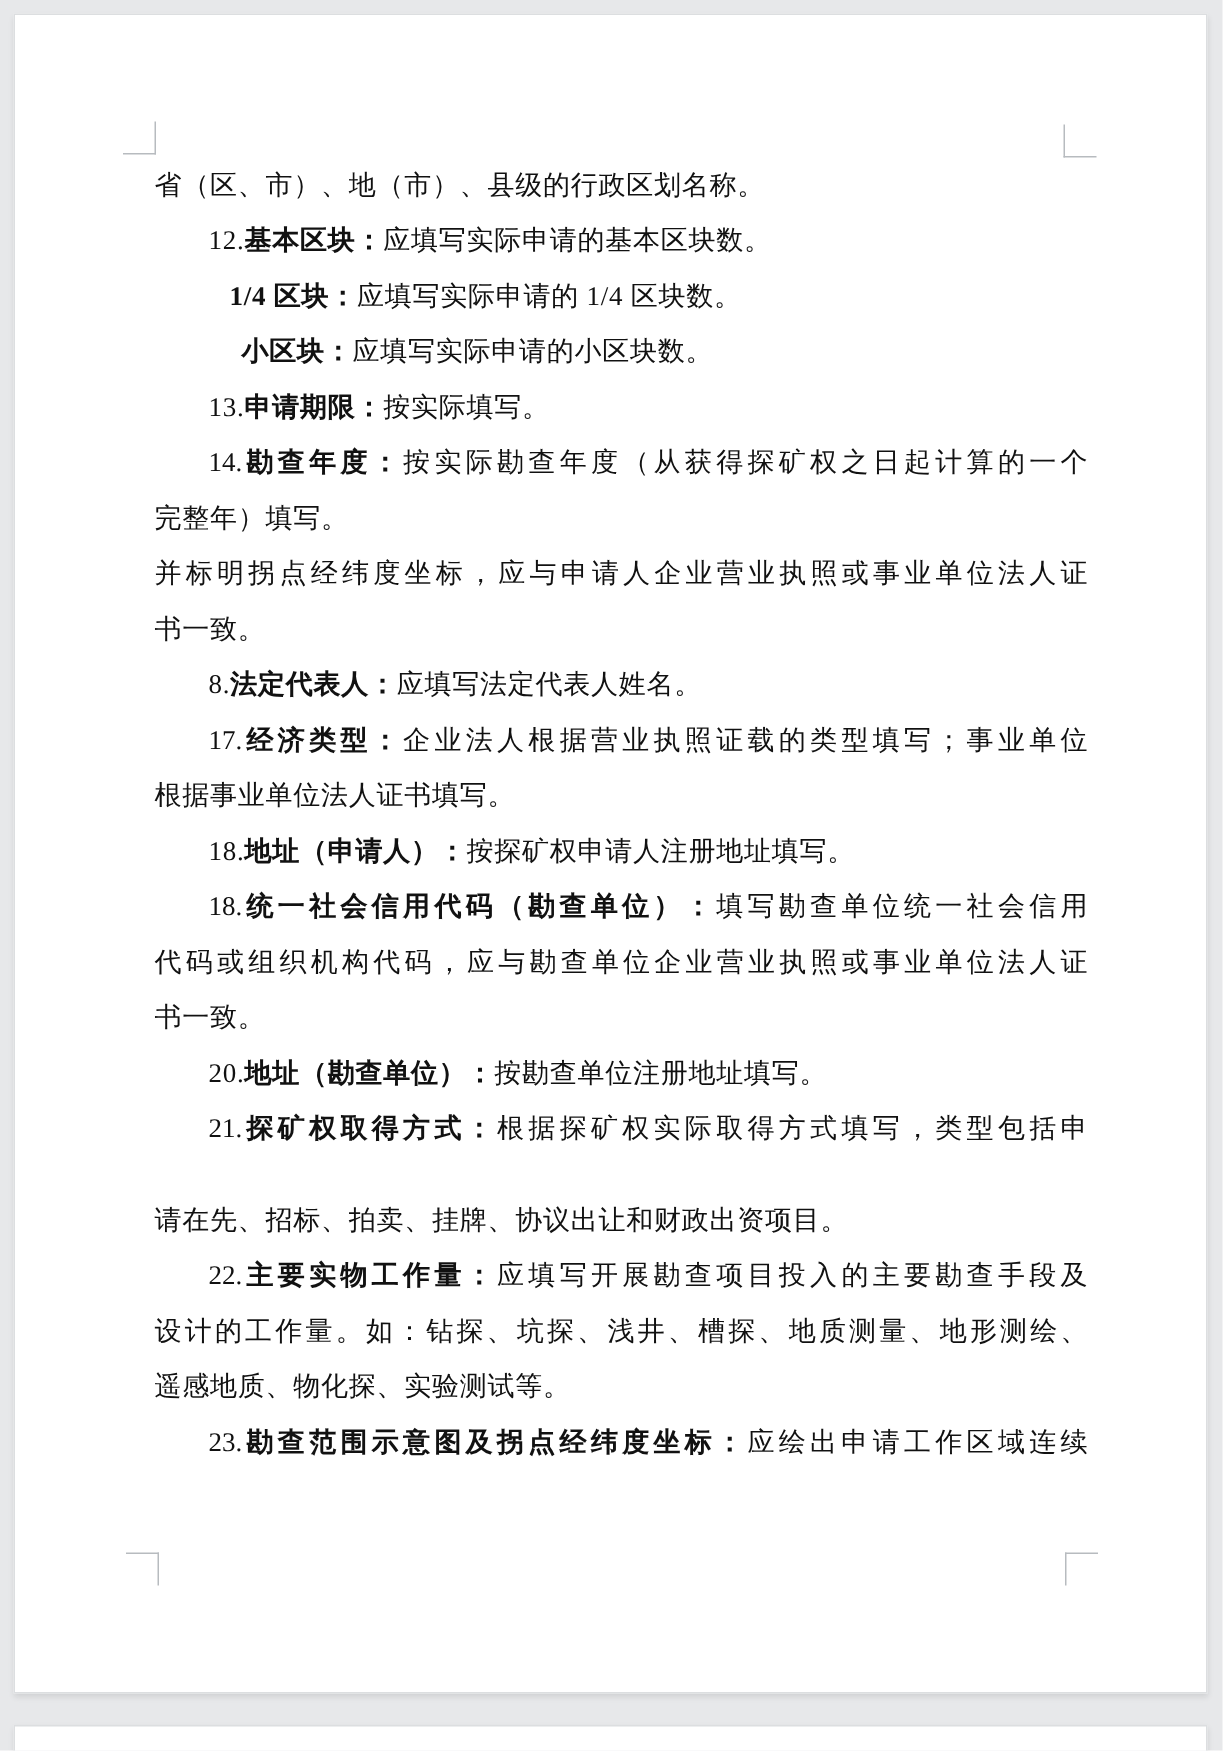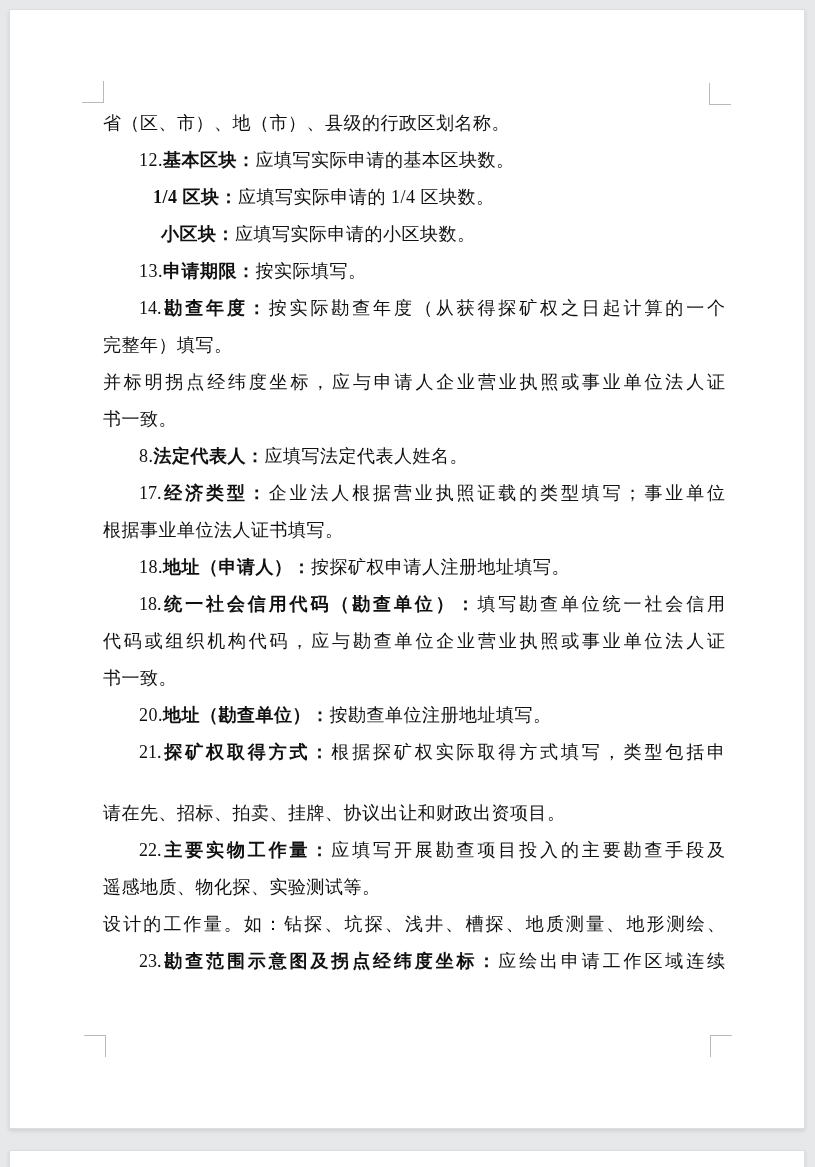--- a/index.html
+++ b/index.html
@@ -69,21 +69,21 @@
         <div class="line just" style="padding-left: 36px;"><span class="r">17.</span><span class="b">经济类型：</span><span class="r">企业法人根据营业执照证载的类型填写；事业单位</span></div>
         <div class="line" style="padding-left: 0px;"><span class="r">根据事业单位法人证书填写。</span></div>
         <div class="line" style="padding-left: 36px;"><span class="r">18.</span><span class="b">地址（申请人）：</span><span class="r">按探矿权申请人注册地址填写。</span></div>
         <div class="line just" style="padding-left: 36px;"><span class="r">18.</span><span class="b">统一社会信用代码（勘查单位）：</span><span class="r">填写勘查单位统一社会信用</span></div>
         <div class="line just" style="padding-left: 0px;"><span class="r">代码或组织机构代码，应与勘查单位企业营业执照或事业单位法人证</span></div>
         <div class="line" style="padding-left: 0px;"><span class="r">书一致。</span></div>
         <div class="line" style="padding-left: 36px;"><span class="r">20.</span><span class="b">地址（勘查单位）：</span><span class="r">按勘查单位注册地址填写。</span></div>
         <div class="line just" style="padding-left: 36px;"><span class="r">21.</span><span class="b">探矿权取得方式：</span><span class="r">根据探矿权实际取得方式填写，类型包括申</span></div>
         <div class="line" style="padding-left: 0px; margin-top: 24px;"><span class="r">请在先、招标、拍卖、挂牌、协议出让和财政出资项目。</span></div>
         <div class="line just" style="padding-left: 36px;"><span class="r">22.</span><span class="b">主要实物工作量：</span><span class="r">应填写开展勘查项目投入的主要勘查手段及</span></div>
+        <div class="line just" style="padding-left: 0px;"><span class="r">设计的工作量。如：钻探、坑探、浅井、槽探、地质测量、地形测绘、</span></div>
         <div class="line" style="padding-left: 0px;"><span class="r">遥感地质、物化探、实验测试等。</span></div>
-        <div class="line just" style="padding-left: 0px;"><span class="r">设计的工作量。如：钻探、坑探、浅井、槽探、地质测量、地形测绘、</span></div>
         <div class="line just" style="padding-left: 36px;"><span class="r">23.</span><span class="b">勘查范围示意图及拐点经纬度坐标：</span><span class="r">应绘出申请工作区域连续</span></div>
       </div>
   </div>
 
   <div class="page page-2"></div>
 
 </div>
 
 </body></html>

